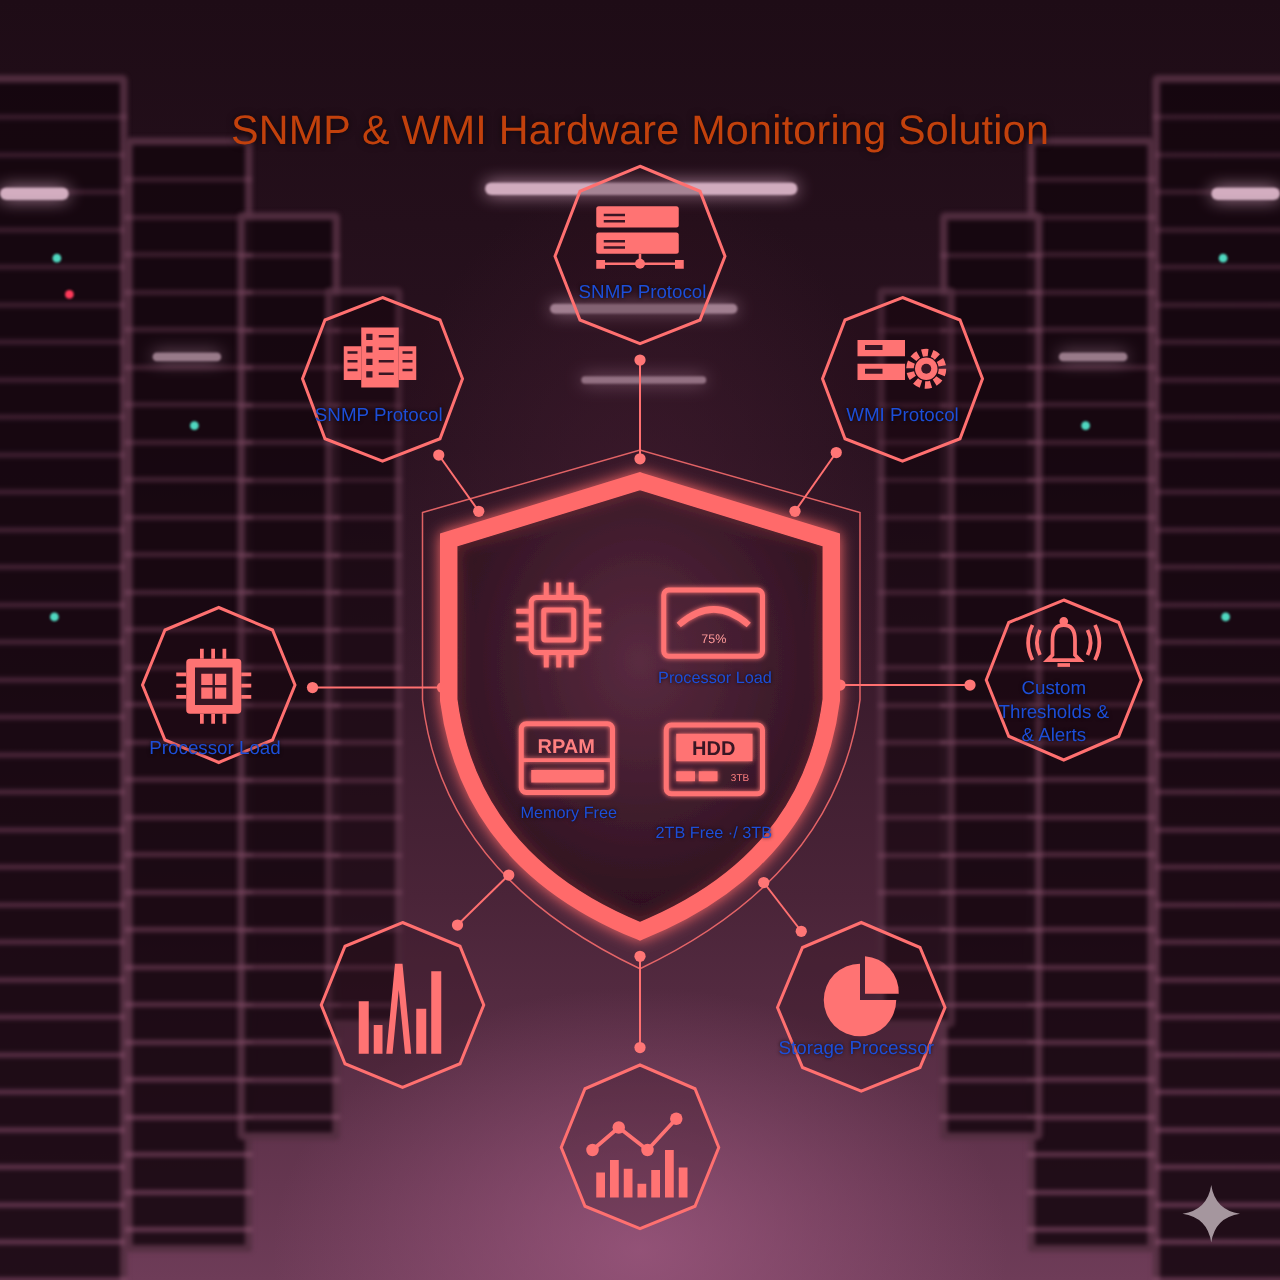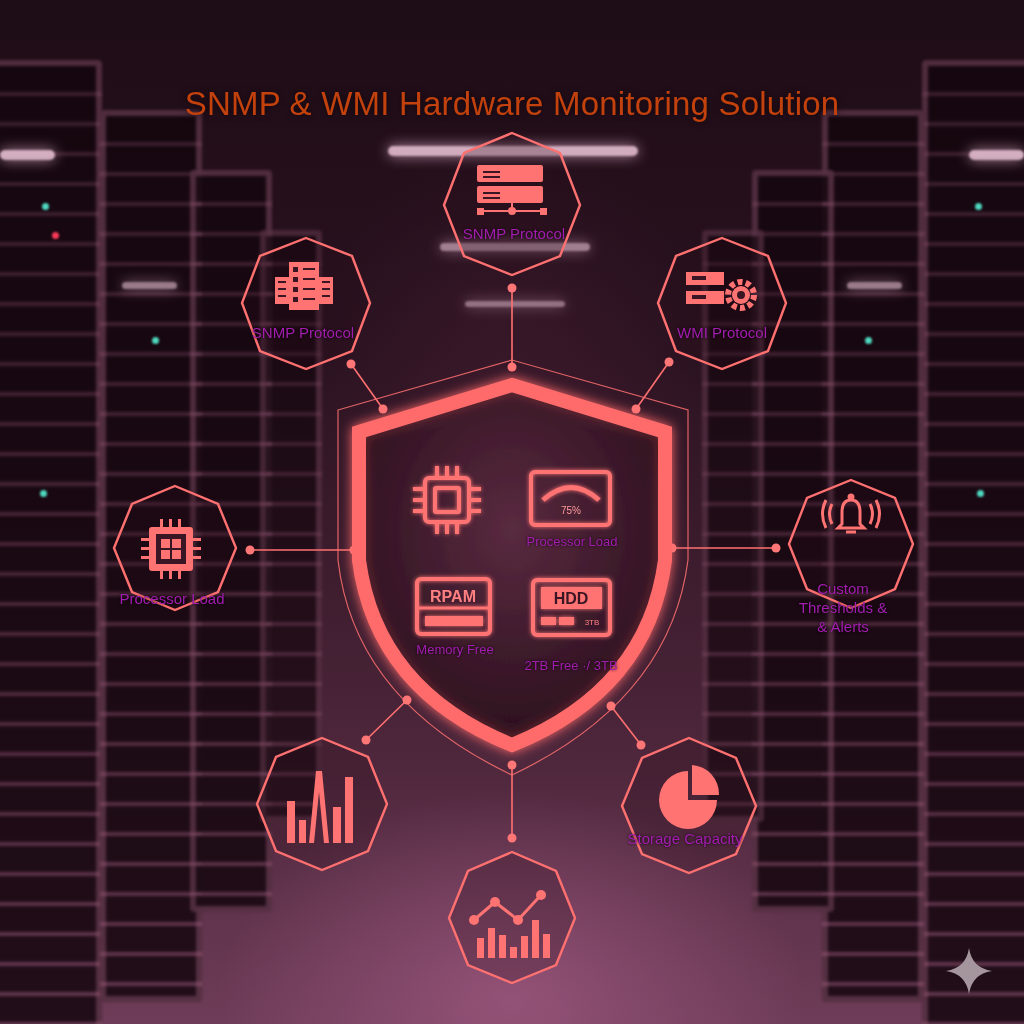--- a/index.html
+++ b/index.html
@@ -12,24 +12,24 @@
   .bg{position:absolute;inset:0;pointer-events:none;}
   .rack{position:absolute;border:6px solid rgba(150,90,120,0.45);border-radius:4px;
     background:repeating-linear-gradient(180deg,rgba(20,6,14,0.85) 0 26px,rgba(90,50,70,0.45) 26px 30px);
     filter:blur(1.5px);}
   .ceil-light{position:absolute;height:10px;border-radius:6px;background:rgba(240,200,220,0.85);
     box-shadow:0 0 14px rgba(255,200,230,0.7);filter:blur(1px);}
   .led{position:absolute;width:7px;height:7px;border-radius:50%;filter:blur(1px);}
   .title{position:absolute;top:58px;left:0;width:1024px;text-align:center;color:#c2410c;
     font-size:33px;letter-spacing:0.2px;text-shadow:0 0 6px rgba(0,0,0,0.6);margin-top:27px;}
   svg.diagram{position:absolute;left:0;top:0;}
-  .label{position:absolute;color:#a21caf;text-align:center;font-size:15px;
+  .label{position:absolute;color:#1d4ed8;text-align:center;font-size:15px;
     text-shadow:0 0 3px rgba(0,0,0,0.8);white-space:nowrap;transform:translateX(-50%);}
   .label.small{font-size:13px;}
-  .label.multi{white-space:normal;line-height:19px;width:110px;margin-top:38px;}
+  .label.multi{white-space:normal;line-height:19px;width:110px;}
   .sparkle{position:absolute;left:944px;top:946px;width:50px;height:50px;}
 </style>
 </head>
 <body>
 
 <div class="bg">
   <div class="rack" style="left:-20px;top:60px;width:110px;height:1000px;"></div>
   <div class="rack" style="left:100px;top:110px;width:90px;height:880px;"></div>
   <div class="rack" style="left:190px;top:170px;width:70px;height:730px;"></div>
   <div class="rack" style="left:260px;top:230px;width:50px;height:580px;opacity:0.8"></div>
@@ -267,21 +267,21 @@
 
 <div class="label" style="left:514px;top:225px;">SNMP Protocol</div>
 <div class="label" style="left:303px;top:324px;">SNMP Protocol</div>
 <div class="label" style="left:722px;top:324px;text-align:center;">WMI Protocol</div>
 <div class="label" style="left:172px;top:590px;">Processor Load</div>
 <div class="label multi" style="left:843px;top:541px;">
   <div>Custom</div>
   <div>Thresholds &amp;</div>
   <div>&amp; Alerts</div>
 </div>
-<div class="label" style="left:685px;top:830px;">Storage Capacity</div>
+<div class="label" style="left:685px;top:830px;">Storage Processor</div>
 
 <div class="label small" style="left:572px;top:534px;">Processor Load</div>
 <div class="label small" style="left:455px;top:642px;">Memory Free</div>
 <div class="label small" style="left:571px;top:658px;">2TB Free ·/ 3TB</div>
 
 <svg class="sparkle" viewBox="0 0 50 50">
   <path d="M25,2 Q28,22 48,25 Q28,28 25,48 Q22,28 2,25 Q22,22 25,2 Z" fill="#a5969e"></path>
 </svg>
 
 </body></html>

